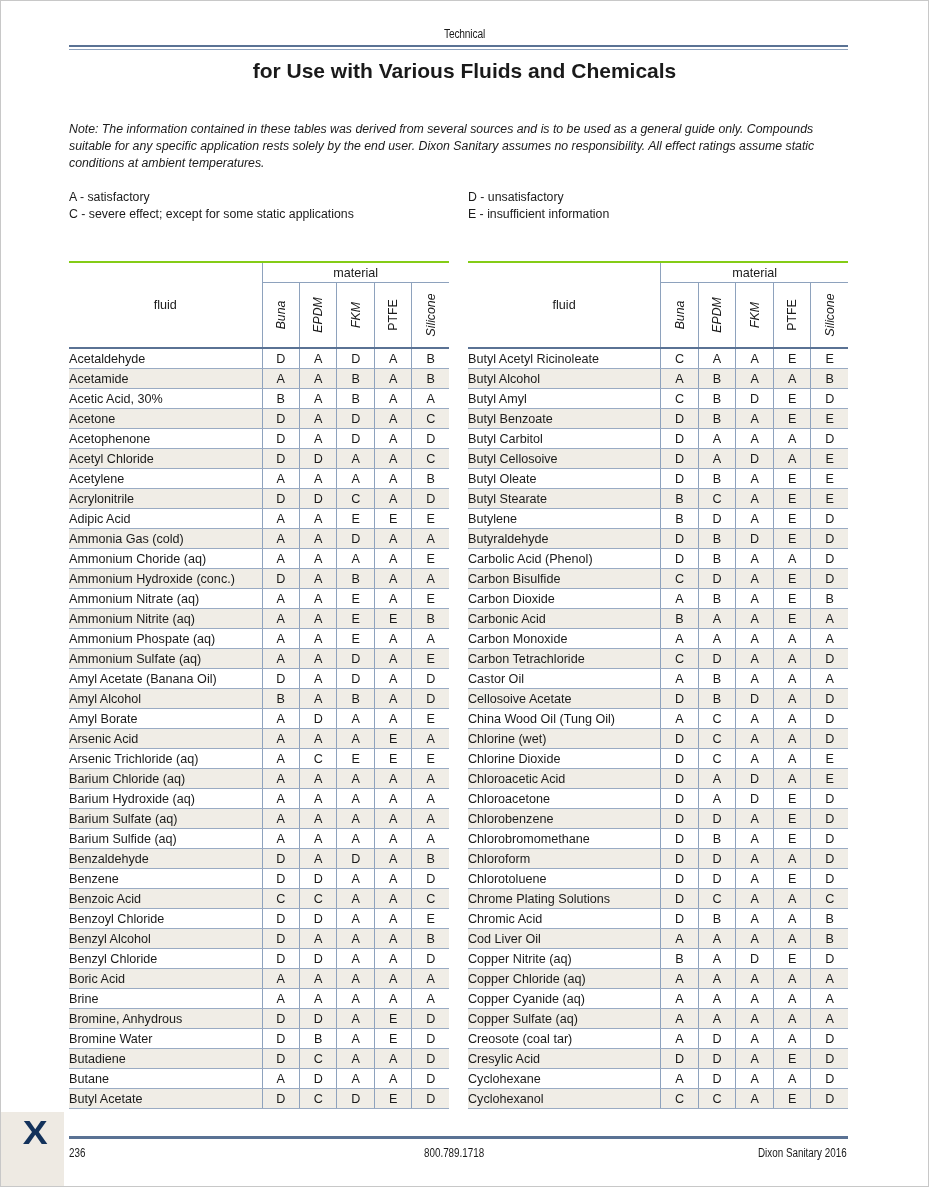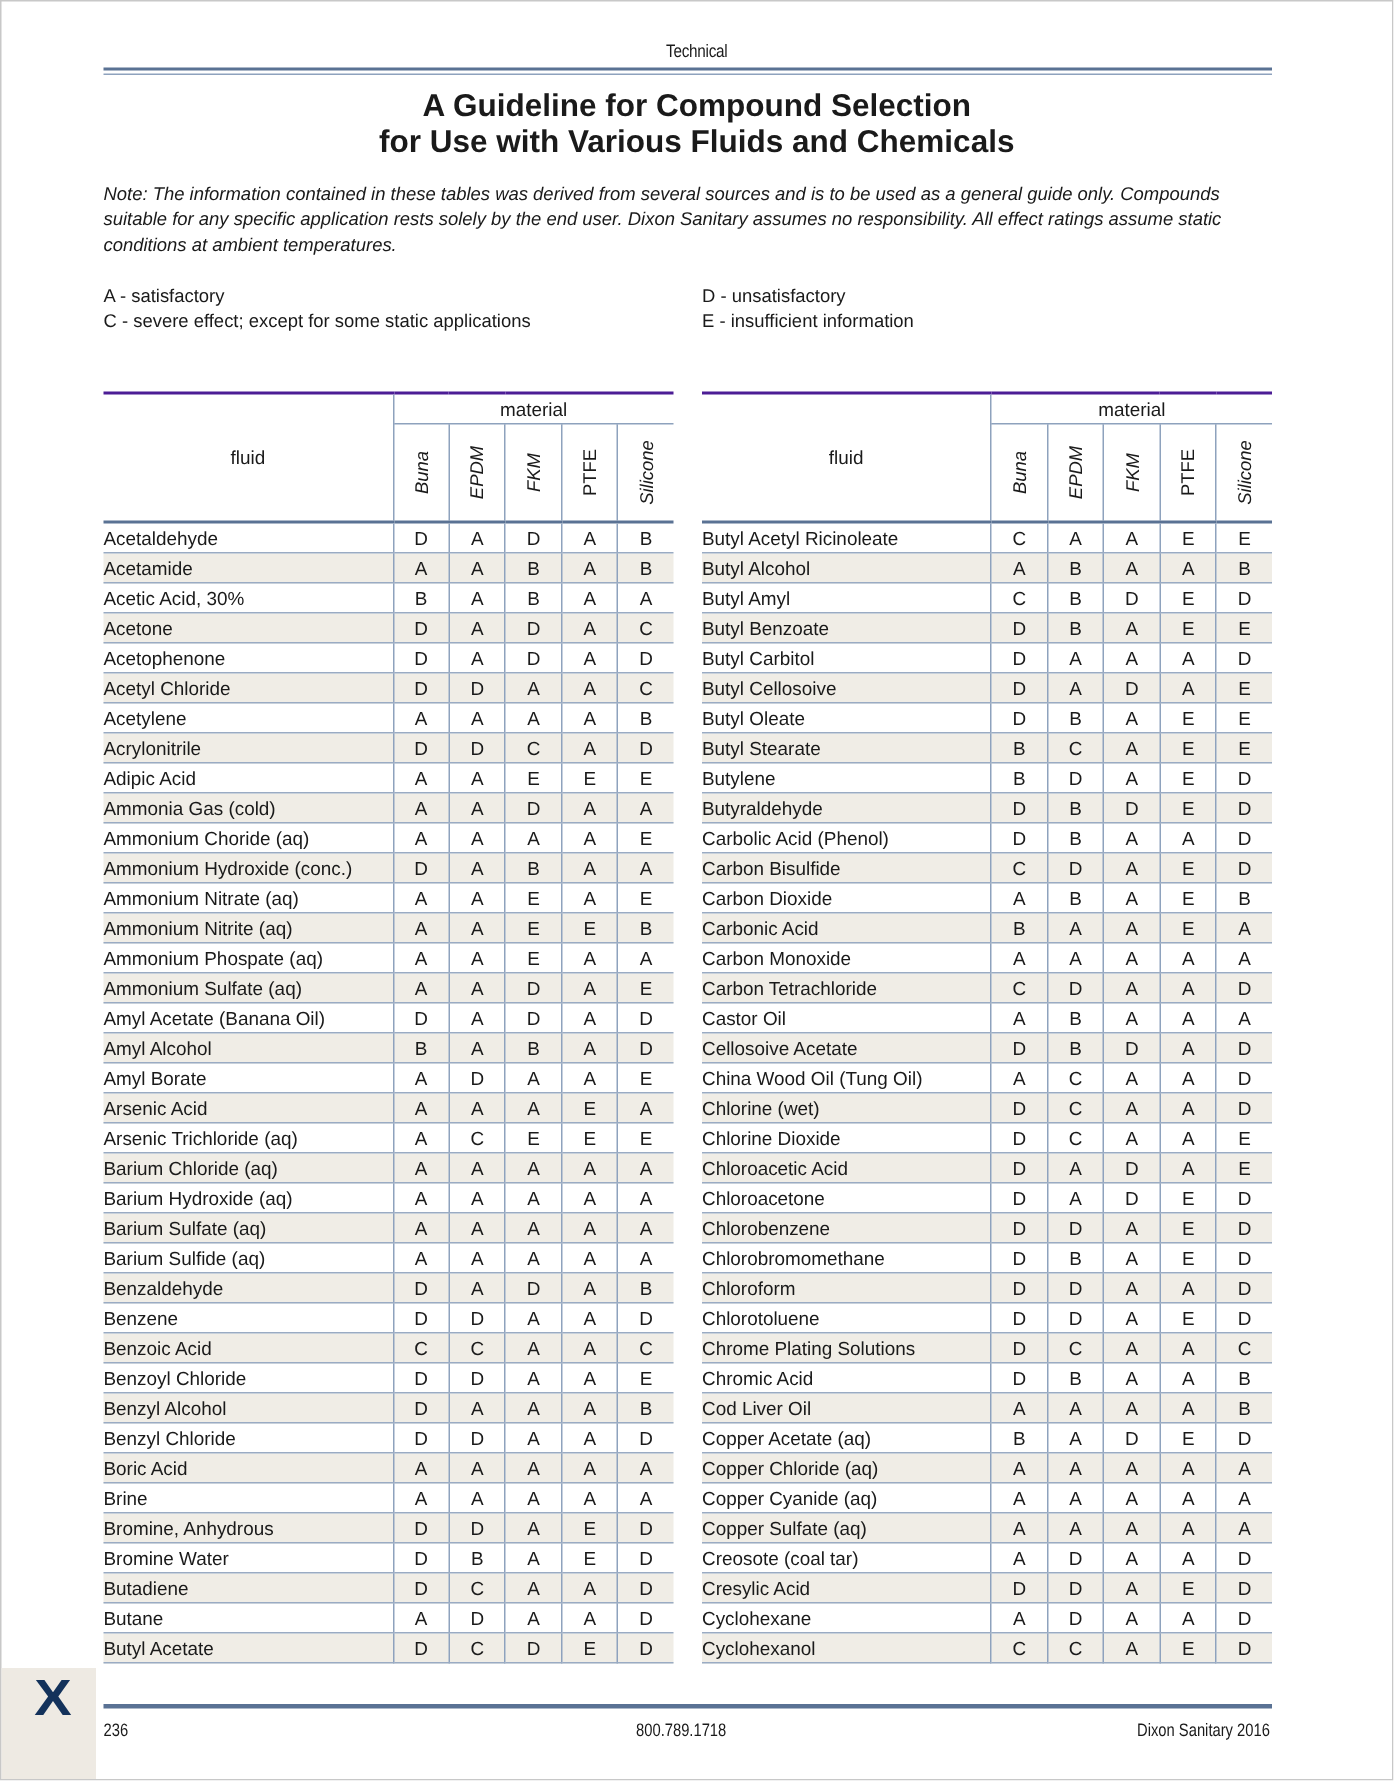--- a/index.html
+++ b/index.html
@@ -14,21 +14,21 @@
   .double-rule.b { top: 49px; border-top: 1px solid #8ea2bd; }
   .title { position: absolute; top: 59px; left: 0; width: 929px; text-align: center;
            font-weight: bold; font-size: 21px; line-height: 24px; }
   .note { position: absolute; top: 121px; left: 69px; width: 780px; font-size: 12.3px; line-height: 17px; font-style: italic; }
   .legend { position: absolute; top: 189px; font-size: 12.3px; line-height: 17px; }
   .legend.l { left: 69px; } .legend.r { left: 468px; }
   table.chem { position: absolute; top: 261px; border-collapse: collapse; font-size: 12.6px; }
   table.chem.left { left: 69px; width: 380px; }
   table.chem.right { left: 468px; width: 380px; }
   table.chem th, table.chem td { padding: 0; }
-  .hdr-top-line td, .hdr-top-line th { border-top: 2px solid #4c1d95; }
+  .hdr-top-line td, .hdr-top-line th { border-top: 2px solid #84cc16; }
   th.fluid-hdr { font-weight: normal; text-align: center; width: 193px; border-right: 1px solid #8ea2bd;
                  border-bottom: 2px solid #5a7294; vertical-align: middle; font-size: 12.6px; margin-top: 12px; }
   th.material-hdr { font-weight: normal; height: 19px; text-align: center;
                     border-bottom: 1px solid #8ea2bd; font-size: 12.6px; }
   th.mat-col { height: 64px; font-weight: normal; border-bottom: 2px solid #5a7294;
                border-right: 1px solid #8ea2bd; width: 37px; position: relative; }
   th.mat-col:last-child { border-right: none; }
   th.mat-col span { position: absolute; left: 50%; top: 50%; transform: translate(-50%, -50%) rotate(-90deg);
                     white-space: nowrap; font-size: 12.3px; }
   th.mat-col span.it { font-style: italic; }
@@ -49,21 +49,20 @@
 </head>
 <body>
 
 <div class="page-frame"></div>
 
 <div class="section-label">Technical</div>
 <div class="double-rule"></div>
 <div class="double-rule b"></div>
 
 <div class="title">
-  <div>A Guideline for Compound Selection</div>
   <div>for Use with Various Fluids and Chemicals</div>
 </div>
 
 <div class="note">Note:  The information contained in these tables was derived from several sources and is to be used as a general guide only. Compounds suitable for any specific application rests solely by the end user.  Dixon Sanitary assumes no responsibility.  All effect ratings assume static conditions at ambient temperatures.</div>
 
 <div class="legend l">
   <div>A - satisfactory</div>
   <div>C - severe effect; except for some static applications</div>
 </div>
 <div class="legend r">
@@ -662,21 +661,21 @@
       </tr>
       <tr class="alt">
         <td class="fluid">Cod Liver Oil</td>
         <td class="r">A</td>
         <td class="r">A</td>
         <td class="r">A</td>
         <td class="r">A</td>
         <td class="r">B</td>
       </tr>
       <tr>
-        <td class="fluid">Copper Acetate (aq)</td>
+        <td class="fluid">Copper Nitrite (aq)</td>
         <td class="r">B</td>
         <td class="r">A</td>
         <td class="r">D</td>
         <td class="r">E</td>
         <td class="r">D</td>
       </tr>
       <tr class="alt">
         <td class="fluid">Copper Chloride (aq)</td>
         <td class="r">A</td>
         <td class="r">A</td>

